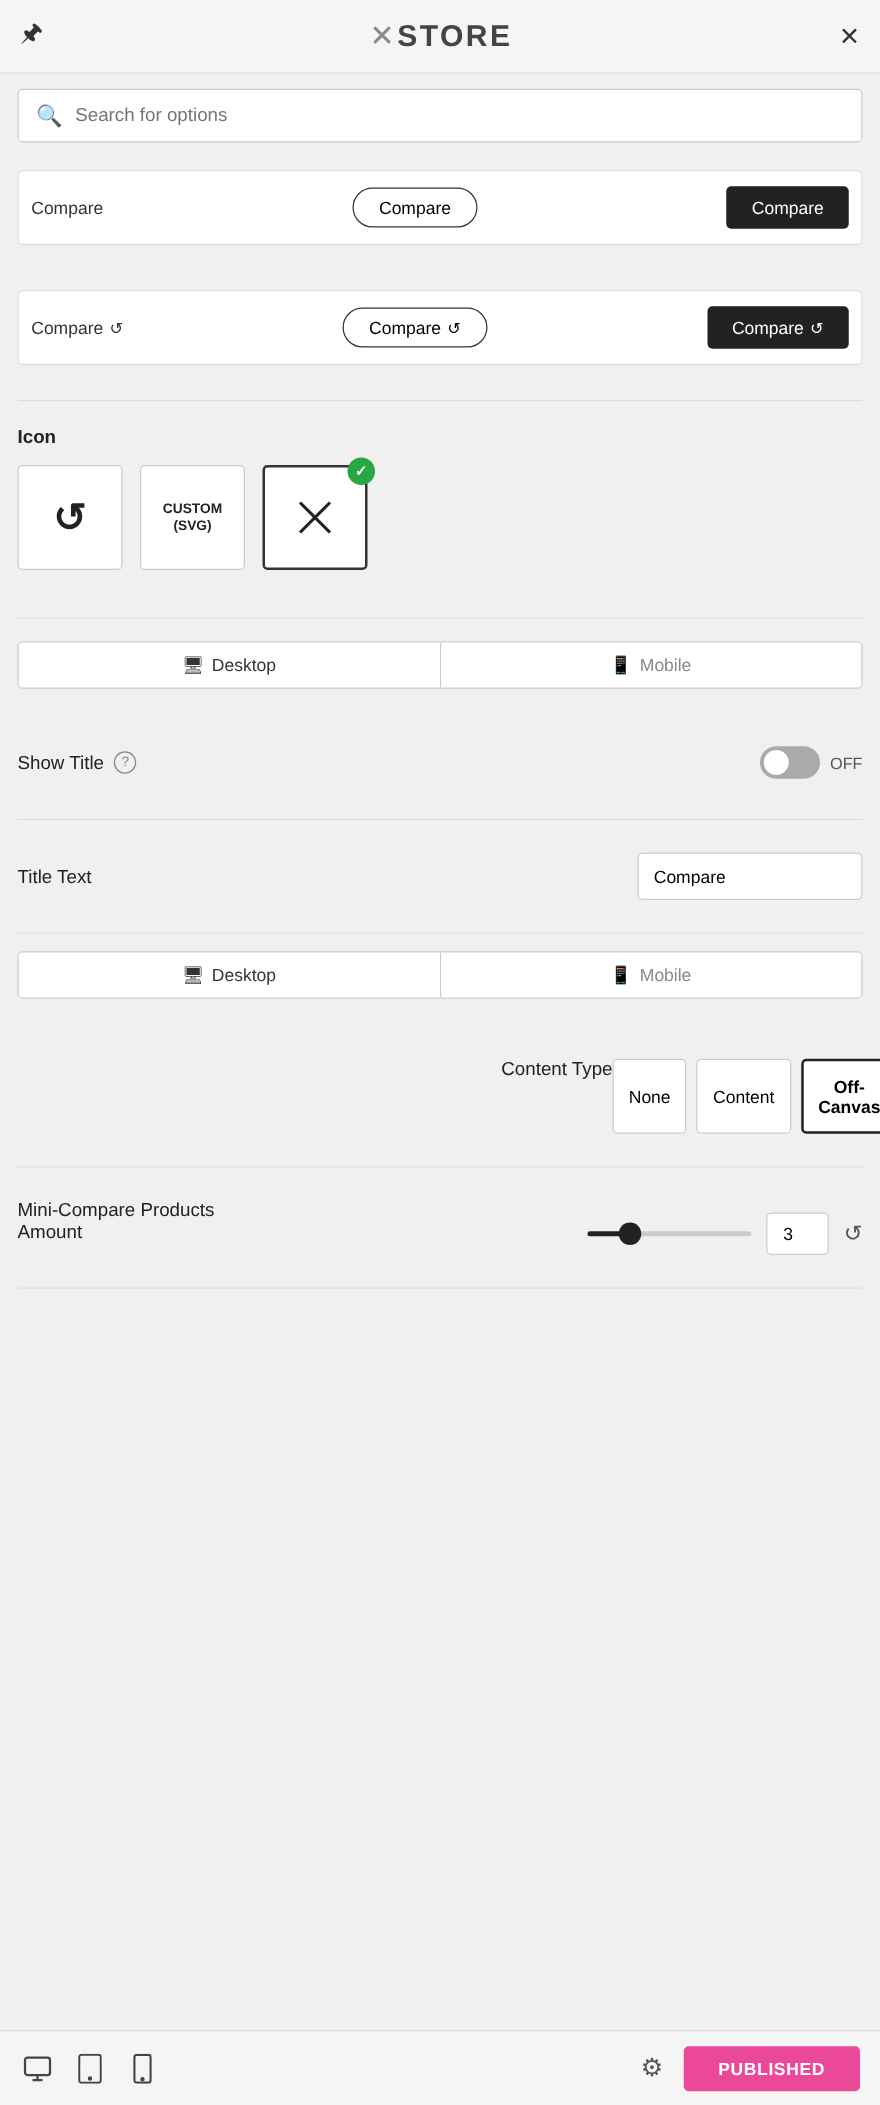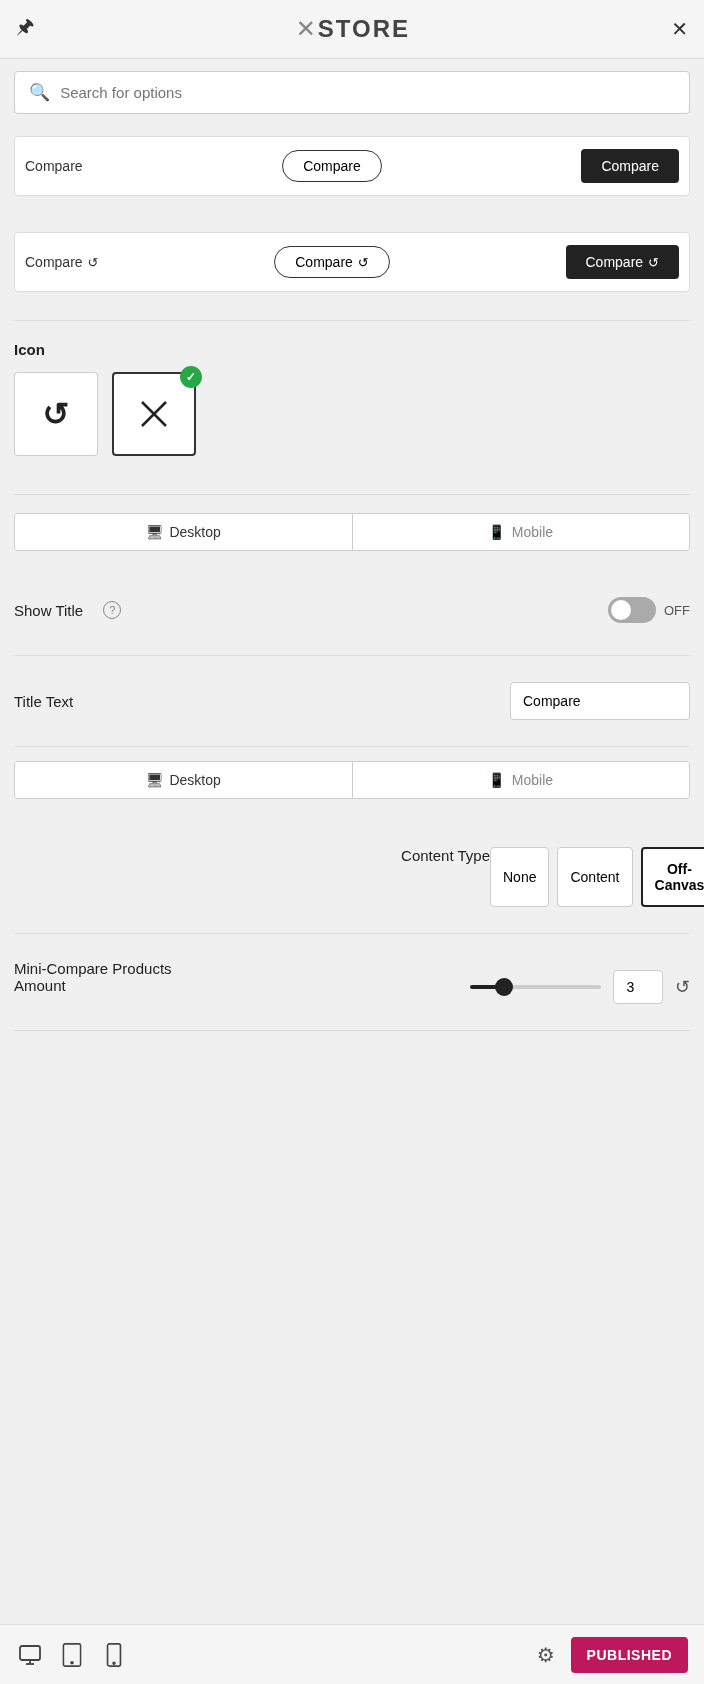--- a/index.html
+++ b/index.html
@@ -195,21 +195,21 @@
     .toggle-row {
       display: flex;
       align-items: center;
       justify-content: space-between;
       padding: 10px 0;
       margin-bottom: 8px;
     }
     .toggle-label {
       display: flex;
       align-items: center;
-      gap: 20px;
+      gap: 8px;
       font-size: 15px;
       font-weight: 500;
     }
     .help-icon {
       width: 18px;
       height: 18px;
       border-radius: 50%;
       border: 1.5px solid #888;
       display: flex;
       align-items: center;
@@ -372,24 +372,24 @@
     .bottom-icon {
       width: 28px;
       height: 28px;
       display: flex;
       align-items: center;
       justify-content: center;
       cursor: pointer;
       color: #444;
     }
     .published-btn {
-      background: #be185d;
+      background: #ec4899;
       color: #fff;
       border: none;
-      padding: 10px 16px;
+      padding: 10px 28px;
       font-size: 14px;
       font-weight: 600;
       border-radius: 4px;
       cursor: pointer;
       letter-spacing: 0.5px;
     }
     .gear-icon-bottom {
       cursor: pointer;
       color: #555;
       font-size: 20px;
@@ -452,20 +452,23 @@
   <hr class="divider" style="margin: 10px 14px;">
 
   <div class="section">
     <div class="section-label">Icon</div>
     <div class="icon-selector">
 
       <div class="icon-option">
         <span style="font-size:32px; color:#222;">↺</span>
       </div>
 
+      <div class="icon-option">
+        <span style="font-size:11px; font-weight:700; line-height:1.3;">CUSTOM<br>(SVG)</span>
+      </div>
 
       <div class="icon-option selected">
         <span class="selected-badge">✓</span>
         <svg width="40" height="40" viewBox="0 0 40 40">
           <line x1="8" y1="8" x2="32" y2="32" stroke="#222" stroke-width="2.5"></line>
           <line x1="32" y1="8" x2="8" y2="32" stroke="#222" stroke-width="2.5"></line>
         </svg>
       </div>
     </div>
   </div>

